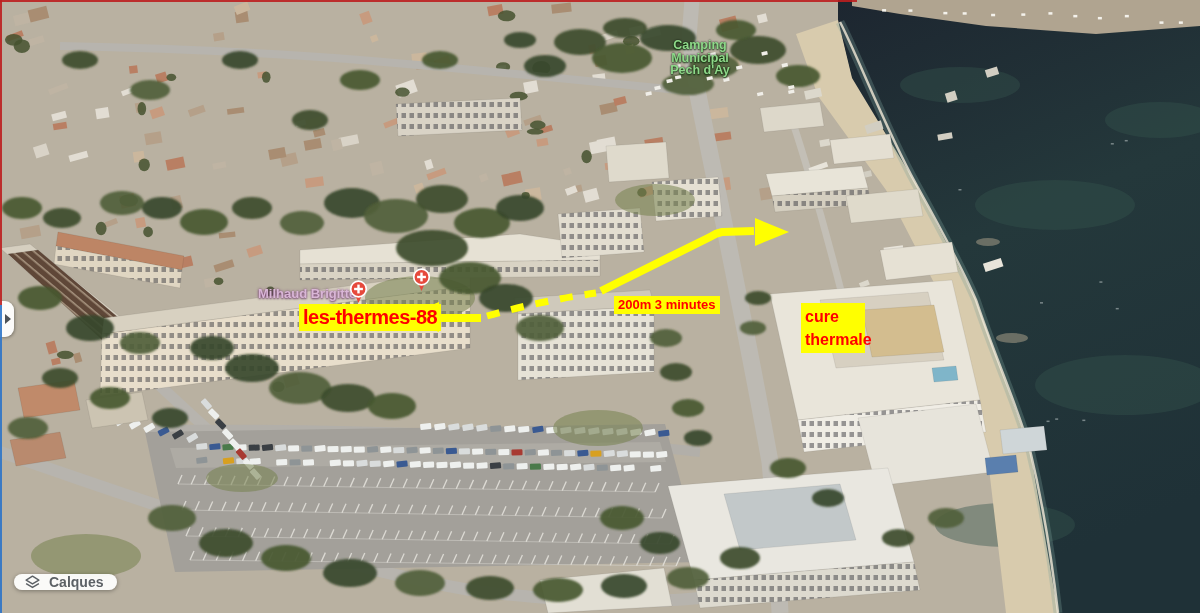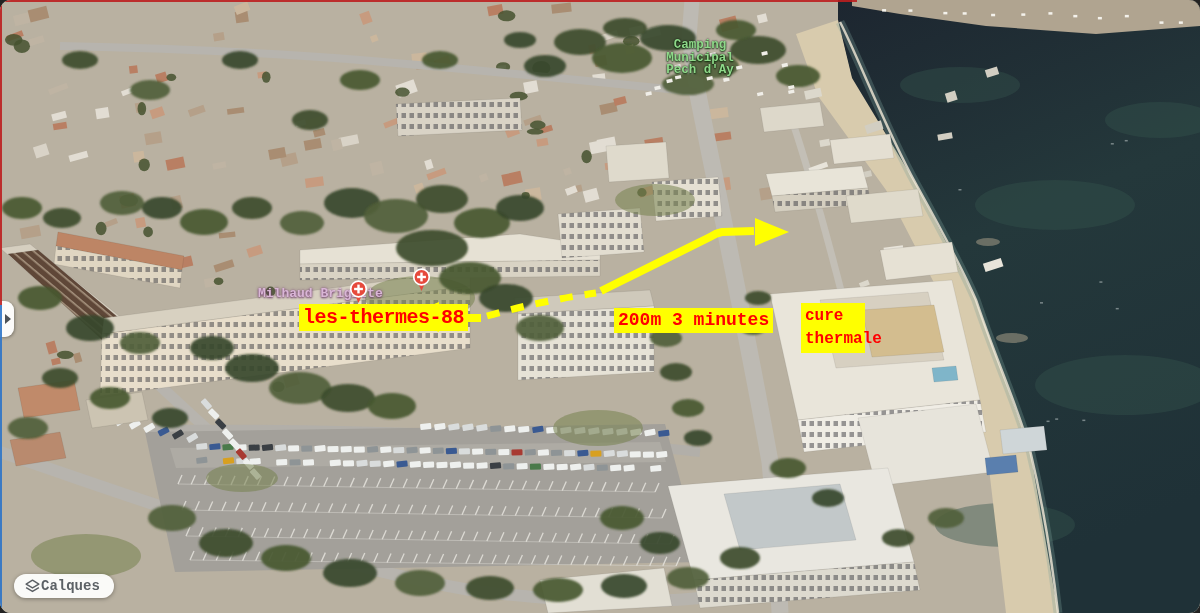--- a/index.html
+++ b/index.html
@@ -1,37 +1,37 @@
 <!DOCTYPE html>
 <html><head>
 <meta charset="utf-8">
 <style>
   html,body{margin:0;padding:0;background:#222;}
   .stage{position:relative;width:1200px;height:613px;overflow:hidden;
-         font-family:Liberation Mono, monospace;background:#b9b1a1;border-radius:11px;}
+         font-family:Liberation Sans, sans-serif;background:#b9b1a1;}
   .stage svg{display:block;}
   #scene{position:absolute;left:0;top:0;}
   #arrows{position:absolute;left:0;top:0;pointer-events:none;}
   .maplabel{position:absolute;text-align:center;font-weight:bold;pointer-events:auto;cursor:pointer;}
   .lab-green{color:#8ed889;font-size:12.5px;line-height:12.5px;
              text-shadow:0 1px 2px rgba(0,45,0,.95),0 0 2px rgba(0,0,0,.8);}
   .lab-purple{color:#a8679f;font-size:13px;line-height:14.5px;
              text-shadow:0 0 3px rgba(255,255,255,.9),0 1px 1px rgba(90,40,90,.5);}
   .lab-purple-lt{color:#d9b6d6;font-size:13px;
              text-shadow:0 0 3px rgba(120,60,120,.9),0 1px 2px rgba(70,30,70,.7);}
   .pin{position:absolute;width:19px;height:24px;cursor:pointer;}
   .hl{position:absolute;background:#ffff00;color:#ff0000;font-weight:bold;
       padding:1px 4px;white-space:nowrap;line-height:1.25;}
   #dest-box{left:299px;top:304px;font-size:20px;letter-spacing:-.5px;}
-  #route-box{left:614px;top:296px;font-size:18px;margin-top:12px;}
+  #route-box{left:614px;top:296px;font-size:13px;}
   #cure-box{left:801px;top:303px;font-size:16px;width:56px;
             line-height:1.45;padding:2px 4px;}
-  #layers-btn{position:absolute;left:14px;top:574px;height:24px;padding:0 14px 0 10px;
+  #layers-btn{position:absolute;left:14px;top:574px;height:16px;padding:0 14px 0 10px;
       background:rgba(255,255,255,.93);border:none;border-radius:15px;display:flex;
-      align-items:center;box-shadow:0 1px 4px rgba(0,0,0,.35);cursor:pointer;
+      align-items:center;gap:8px;box-shadow:0 1px 4px rgba(0,0,0,.35);cursor:pointer;
       font-family:inherit;}
   #layers-btn span{font-size:14px;font-weight:bold;color:#5c6165;}
   #expand-tab{position:absolute;left:0;top:301px;width:14px;height:36px;
       background:rgba(255,255,255,.95);border-radius:0 9px 9px 0;
       box-shadow:1px 1px 3px rgba(0,0,0,.3);display:flex;align-items:center;
       justify-content:center;cursor:pointer;}
   .tri-right{width:0;height:0;border-left:6px solid #4d5156;
       border-top:5px solid transparent;border-bottom:5px solid transparent;margin-left:2px;}
   .edge{position:absolute;pointer-events:none;}
   #edge-top{left:0;top:0;width:857px;height:2px;background:#bd1f1f;opacity:.9;}

